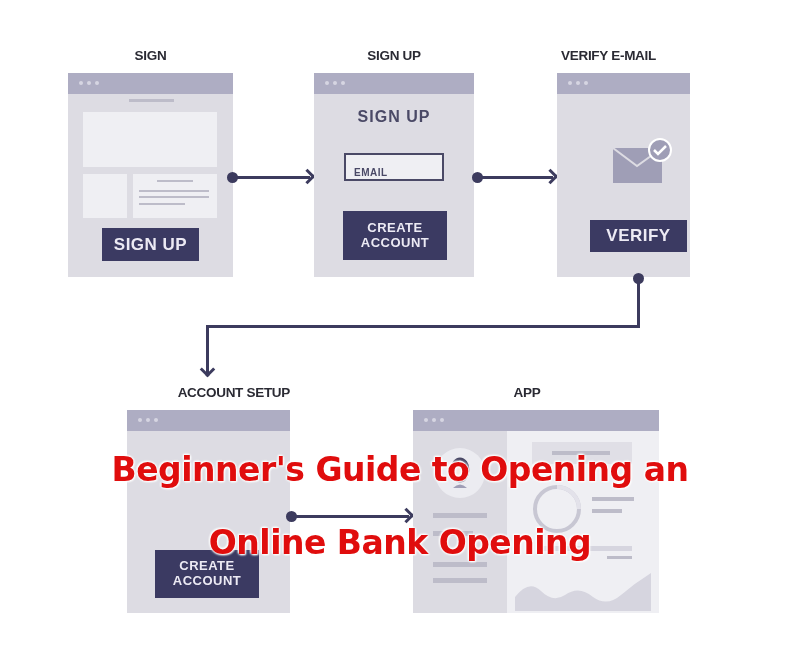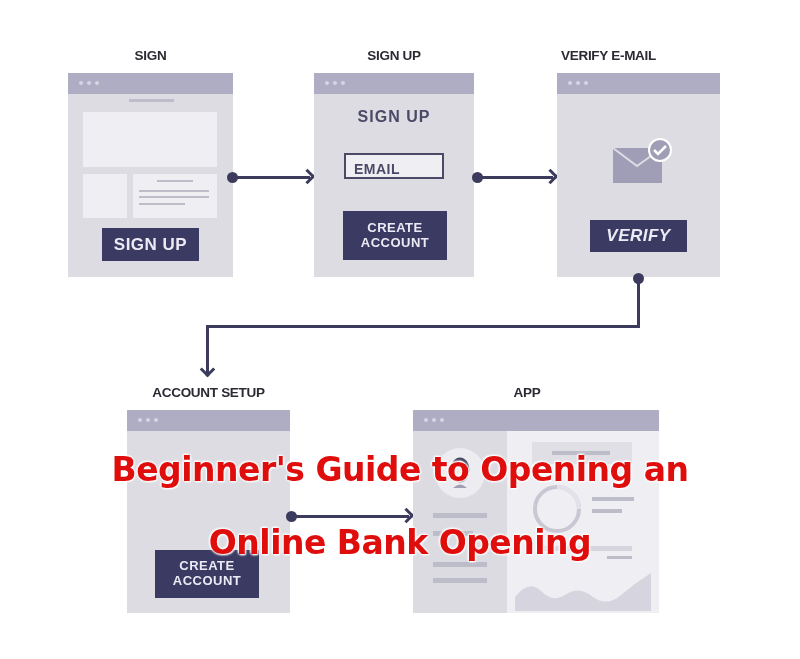--- a/index.html
+++ b/index.html
@@ -47,33 +47,33 @@
 <div class="label" style="left:314px;top:48px;width:160px;">SIGN UP</div>
 <div class="panel" style="left:314px;top:73px;width:160px;height:204px;">
   <div class="bar">
       <div class="dots">
         <span></span>
         <span></span>
         <span></span>
       </div>
     </div>
   <div style="position:absolute;left:0;right:0;top:35px;text-align:center;font-weight:bold;font-size:16px;color:#4a4966;letter-spacing:1px;">SIGN UP</div>
-  <div style="position:absolute;left:30px;top:80px;width:100px;height:26px;border:2px solid #4a4966;background:#efeff3;box-sizing:border-box;font-size:14px;font-weight:bold;color:#4a4966;padding:6px 8px;letter-spacing:0.5px;">EMAIL</div>
+  <div style="position:absolute;left:30px;top:80px;width:100px;height:26px;border:2px solid #4a4966;background:#efeff3;box-sizing:border-box;font-size:10px;font-weight:bold;color:#4a4966;padding:12px 8px;letter-spacing:0.5px;">EMAIL</div>
   <div class="btn" style="left:29px;top:138px;width:104px;height:49px;font-size:13px;flex-direction:column;">
     <span>CREATE</span>
     <span>ACCOUNT</span>
   </div>
 </div>
 
 <div class="dot" style="left:472px;top:172px;"></div>
 <div class="conn" style="left:477px;top:176px;width:76px;height:3px;"></div>
 <div style="position:absolute;left:545px;top:171px;width:8px;height:8px;border-top:3px solid #3c3b5e;border-right:3px solid #3c3b5e;transform:rotate(45deg);"></div>
 
 <div class="label" style="left:527px;top:48px;width:163px;">VERIFY E-MAIL</div>
-<div class="panel" style="left:557px;top:73px;width:163px;height:204px;font-style:italic;">
+<div class="panel" style="left:557px;top:73px;width:133px;height:204px;">
   <div class="bar">
       <div class="dots">
         <span></span>
         <span></span>
         <span></span>
       </div>
     </div>
   <svg style="position:absolute;left:56px;top:65px;" width="62" height="46" viewBox="0 0 62 46">
     <rect x="0" y="10" width="49" height="35" fill="#9f9eb6"></rect>
     <polyline points="0,10 24,28 49,10" fill="none" stroke="#dddce3" stroke-width="2"></polyline>
@@ -82,21 +82,21 @@
   </svg>
   <div class="btn" style="left:33px;top:147px;width:97px;height:32px;font-size:17px;">VERIFY</div>
 </div>
 
 <div class="dot" style="left:633px;top:273px;"></div>
 <div class="conn" style="left:637px;top:278px;width:3px;height:50px;"></div>
 <div class="conn" style="left:206px;top:325px;width:434px;height:3px;"></div>
 <div class="conn" style="left:206px;top:325px;width:3px;height:50px;"></div>
 <div style="position:absolute;left:202px;top:364px;width:8px;height:8px;border-bottom:3px solid #3c3b5e;border-right:3px solid #3c3b5e;transform:rotate(45deg);"></div>
 
-<div class="label" style="left:127px;top:385px;width:163px;">ACCOUNT SETUP</div>
+<div class="label" style="left:127px;top:385px;width:163px;text-align:right;">ACCOUNT SETUP</div>
 <div class="panel" style="left:127px;top:410px;width:163px;height:203px;">
   <div class="bar">
       <div class="dots">
         <span></span>
         <span></span>
         <span></span>
       </div>
     </div>
   <div class="btn" style="left:28px;top:140px;width:104px;height:48px;font-size:13px;flex-direction:column;">
     <span>CREATE</span>

